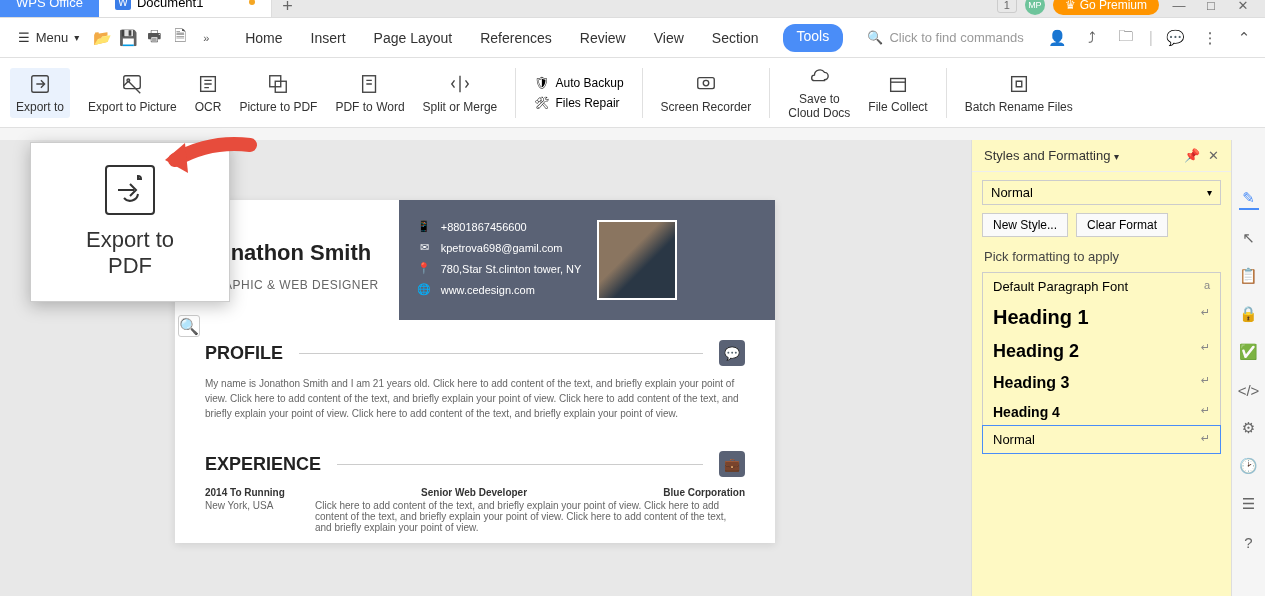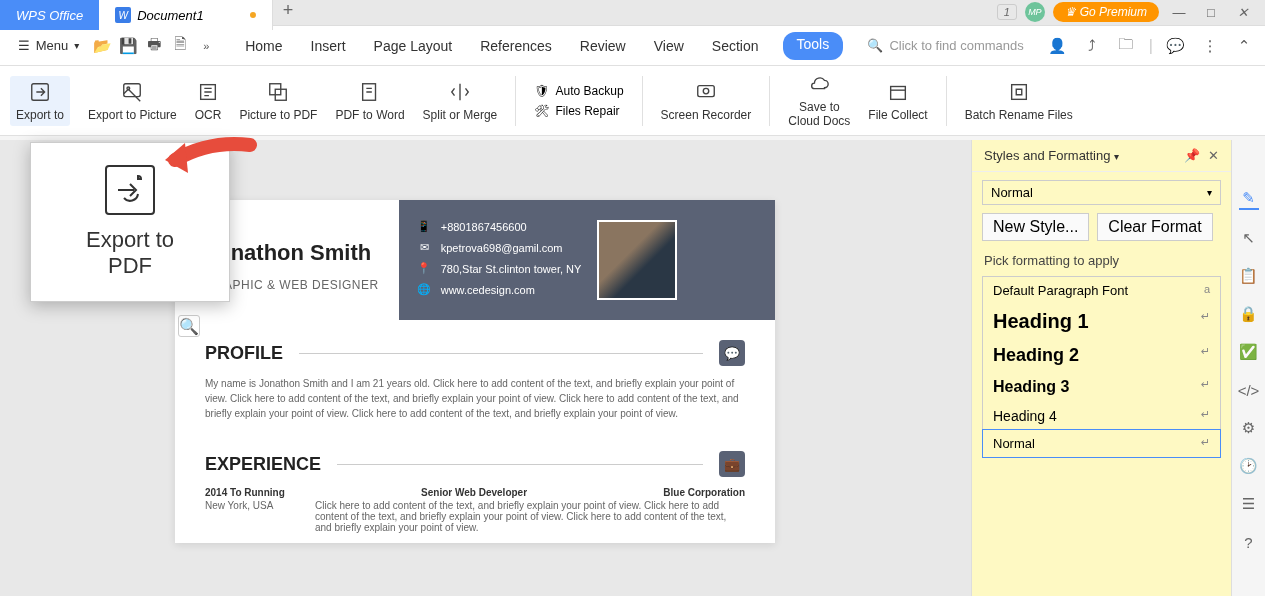--- a/index.html
+++ b/index.html
@@ -1,19 +1,19 @@
 <!DOCTYPE html>
 <html><head>
 <meta charset="utf-8">
 <style>
 * { margin: 0; padding: 0; box-sizing: border-box; font-family: -apple-system, BlinkMacSystemFont, "Segoe UI", Arial, sans-serif; }
 body { width: 1265px; height: 596px; background: #f5f5f5; overflow: hidden; position: relative; }
 
 
-.titlebar { height: 26px; background: #e8e8e8; display: flex; align-items: flex-start; border-bottom: 1px solid #ddd; font-style: italic; }
+.titlebar { height: 18px; background: #e8e8e8; display: flex; align-items: flex-end; border-bottom: 1px solid #ddd; }
 .tab { height: 30px; padding: 0 16px; display: flex; align-items: center; font-size: 13px; cursor: pointer; gap: 6px; }
 .tab-wps { background: #4a8df8; color: white; }
 .tab-doc { background: #fff; border-right: 1px solid #ddd; }
 .tab-icon-w { width: 16px; height: 16px; background: #3a7de8; color: white; display: flex; align-items: center; justify-content: center; font-size: 10px; border-radius: 2px; }
 .dot-unsaved { width: 6px; height: 6px; border-radius: 50%; background: #f5a623; margin-left: 40px; }
 .tab-add { width: 30px; text-align: center; color: #666; font-size: 18px; cursor: pointer; }
 .titlebar-right { margin-left: auto; display: flex; align-items: center; gap: 8px; padding-right: 10px; }
 .badge-1 { border: 1px solid #ccc; padding: 1px 6px; font-size: 11px; border-radius: 3px; color: #666; }
 .avatar { width: 20px; height: 20px; border-radius: 50%; background: #6ec49b; color: white; font-size: 9px; display: flex; align-items: center; justify-content: center; }
 .premium-btn { background: #ff9500; color: white; border-radius: 12px; padding: 3px 12px; font-size: 12px; display: flex; align-items: center; gap: 4px; }
@@ -66,28 +66,28 @@
 .exp-mid { font-weight: bold; color: #333; }
 .exp-right { font-weight: bold; color: #333; }
 .exp-sub { font-size: 10px; color: #666; }
 
 
 .styles-panel { width: 260px; background: #fef9c3; border-left: 1px solid #ddd; display: flex; flex-direction: column; }
 .styles-header { padding: 8px 12px; display: flex; align-items: center; justify-content: space-between; font-size: 13px; color: #333; border-bottom: 1px solid #eee; }
 .styles-header-right { display: flex; gap: 8px; color: #666; }
 .style-select { margin: 8px 10px; border: 1px solid #ccc; padding: 4px 8px; font-size: 13px; display: flex; justify-content: space-between; align-items: center; cursor: pointer; }
 .style-btns { display: flex; gap: 8px; padding: 0 10px 8px; }
-.style-btn { border: 1px solid #ccc; padding: 4px 10px; font-size: 16px; cursor: pointer; background: #fafafa; }
+.style-btn { border: 1px solid #ccc; padding: 4px 10px; font-size: 12px; cursor: pointer; background: #fafafa; }
 .pick-label { padding: 4px 12px; font-size: 13px; color: #444; }
 .style-list { border: 1px solid #ccc; margin: 4px 10px; }
 .style-item { padding: 6px 10px; display: flex; justify-content: space-between; align-items: flex-start; cursor: pointer; font-size: 13px; }
 .style-item.h1 span:first-child { font-size: 20px; font-weight: bold; }
 .style-item.h2 span:first-child { font-size: 18px; font-weight: bold; }
 .style-item.h3 span:first-child { font-size: 16px; font-weight: bold; }
-.style-item.h4 span:first-child { font-size: 14px; font-weight: normal; }
+.style-item.h4 span:first-child { font-size: 14px; font-weight: bold; }
 .style-item.selected { border: 1px solid #4a8df8; margin: -1px; }
 .style-mark { font-size: 11px; color: #888; }
 
 .right-rail { width: 34px; background: #f5f5f5; border-left: 1px solid #ddd; display: flex; flex-direction: column; align-items: center; padding-top: 50px; gap: 18px; }
 .rail-icon { width: 20px; height: 20px; display: flex; align-items: center; justify-content: center; color: #666; cursor: pointer; font-size: 15px; }
 .rail-icon.active { color: #4a8df8; border-bottom: 2px solid #4a8df8; padding-bottom: 2px; }
 
 
 .callout { position: absolute; left: 30px; top: 142px; width: 200px; height: 160px; background: #fff; border: 1px solid #ccc; box-shadow: 0 4px 16px rgba(0,0,0,0.25); display: flex; flex-direction: column; align-items: center; justify-content: center; gap: 12px; z-index: 100; }
 .callout-icon { width: 50px; height: 50px; border: 2px solid #333; border-radius: 4px; display: flex; align-items: center; justify-content: center; position: relative; }

